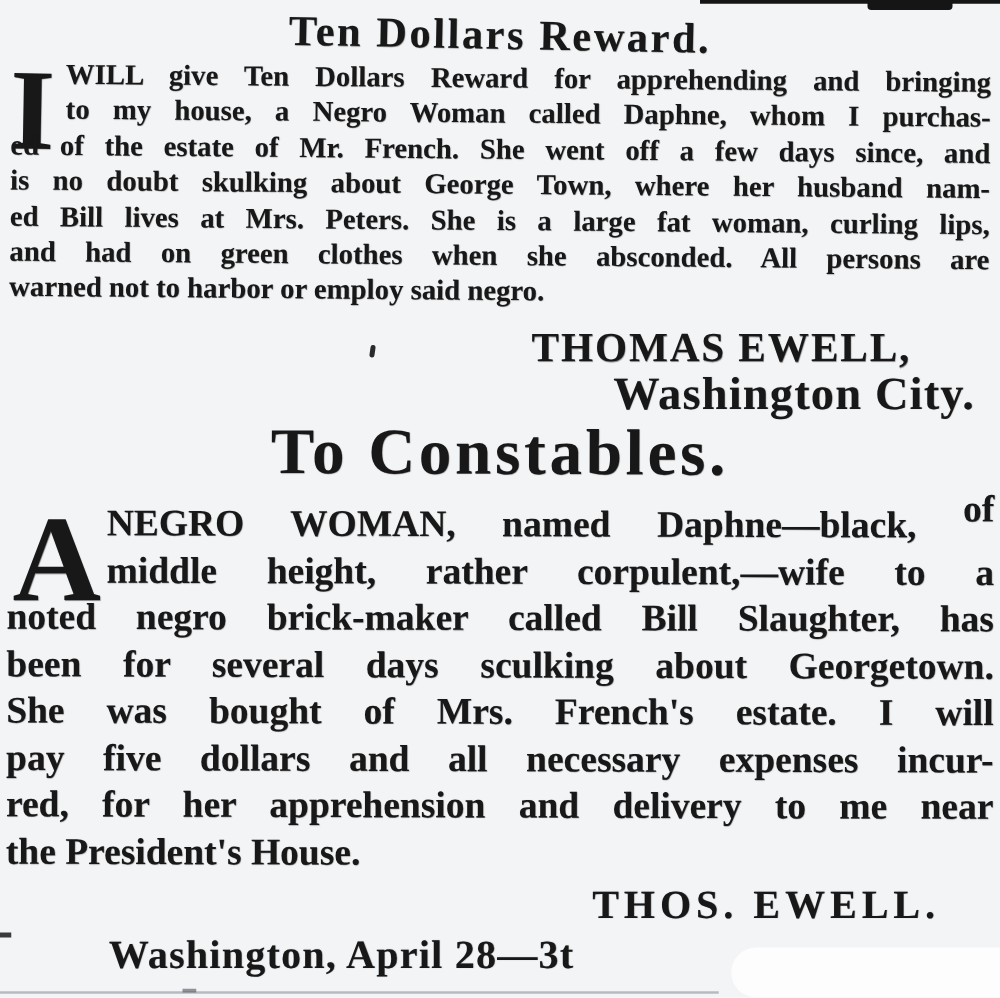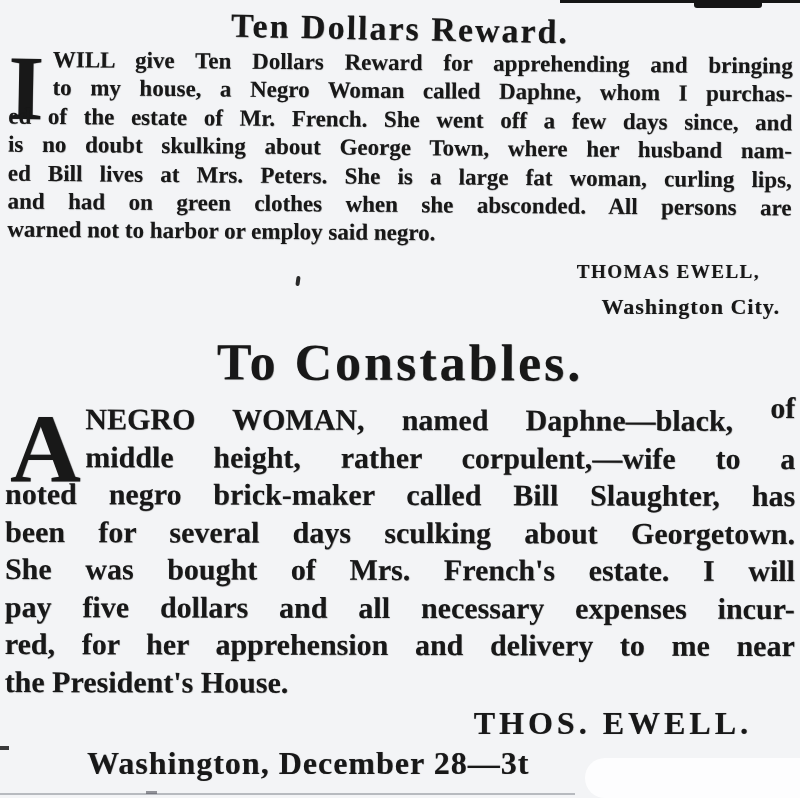--- a/index.html
+++ b/index.html
@@ -16,22 +16,22 @@
   .lastline { text-align:left; text-align-last:left; }
 
   
   .t1 { position:absolute; top:10px; left:0; width:100%; text-align:center;
         font-size:34px; letter-spacing:2px; transform:rotate(1.1deg); }
   .p1 { position:absolute; top:49px; left:8px; width:784px;
         font-size:23px; line-height:28.4px; transform:rotate(0.5deg); }
   .p1 .ind { padding-left:44px; }
   .dc1 { position:absolute; top:42px; left:8px; font-size:92px; line-height:1;
          transform:rotate(1deg); }
-  .sig1name  { position:absolute; top:261px; right:40px; font-size:19px; letter-spacing:1.5px; }
-  .sig1place { position:absolute; top:294px; right:20px; font-size:22px; letter-spacing:1px; }
+  .sig1name  { position:absolute; top:261px; right:71px; font-size:33px; letter-spacing:1.5px; }
+  .sig1place { position:absolute; top:294px; right:20px; font-size:37px; letter-spacing:1px; }
   .date1     { position:absolute; top:292px; left:43px;  font-size:26px; }
 
   
   .t2 { position:absolute; top:333px; left:0; width:100%; text-align:center;
         font-size:52px; letter-spacing:3px; transform:rotate(0.2deg); }
   .p2 { position:absolute; top:401px; left:5px; width:790px;
         font-size:30px; line-height:37.5px; transform:rotate(0.15deg); }
   .p2 .ind { padding-left:80px; }
   .dc2 { position:absolute; top:399px; left:10px; font-size:98px; line-height:1; }
   .raised { position:relative; top:-13px;font-family:Liberation Serif, serif; }
@@ -91,15 +91,15 @@
     <div class="jline ind">middle height, rather corpulent,—wife to a</div>
     <div class="jline">noted negro brick-maker called Bill Slaughter, has</div>
     <div class="jline">been for several days sculking about Georgetown.</div>
     <div class="jline">She was bought of Mrs. French's estate.  I will</div>
     <div class="jline">pay five dollars and all necessary expenses incur-</div>
     <div class="jline">red, for her apprehension and delivery to me near</div>
     <div class="lastline">the President's House.</div>
   </div>
 
   <div class="sig2name">THOS. EWELL.</div>
-  <div class="date2">Washington, December 28—3t</div>
+  <div class="date2">Washington, April 28—3t</div>
 
 </div>
 
 </body></html>

